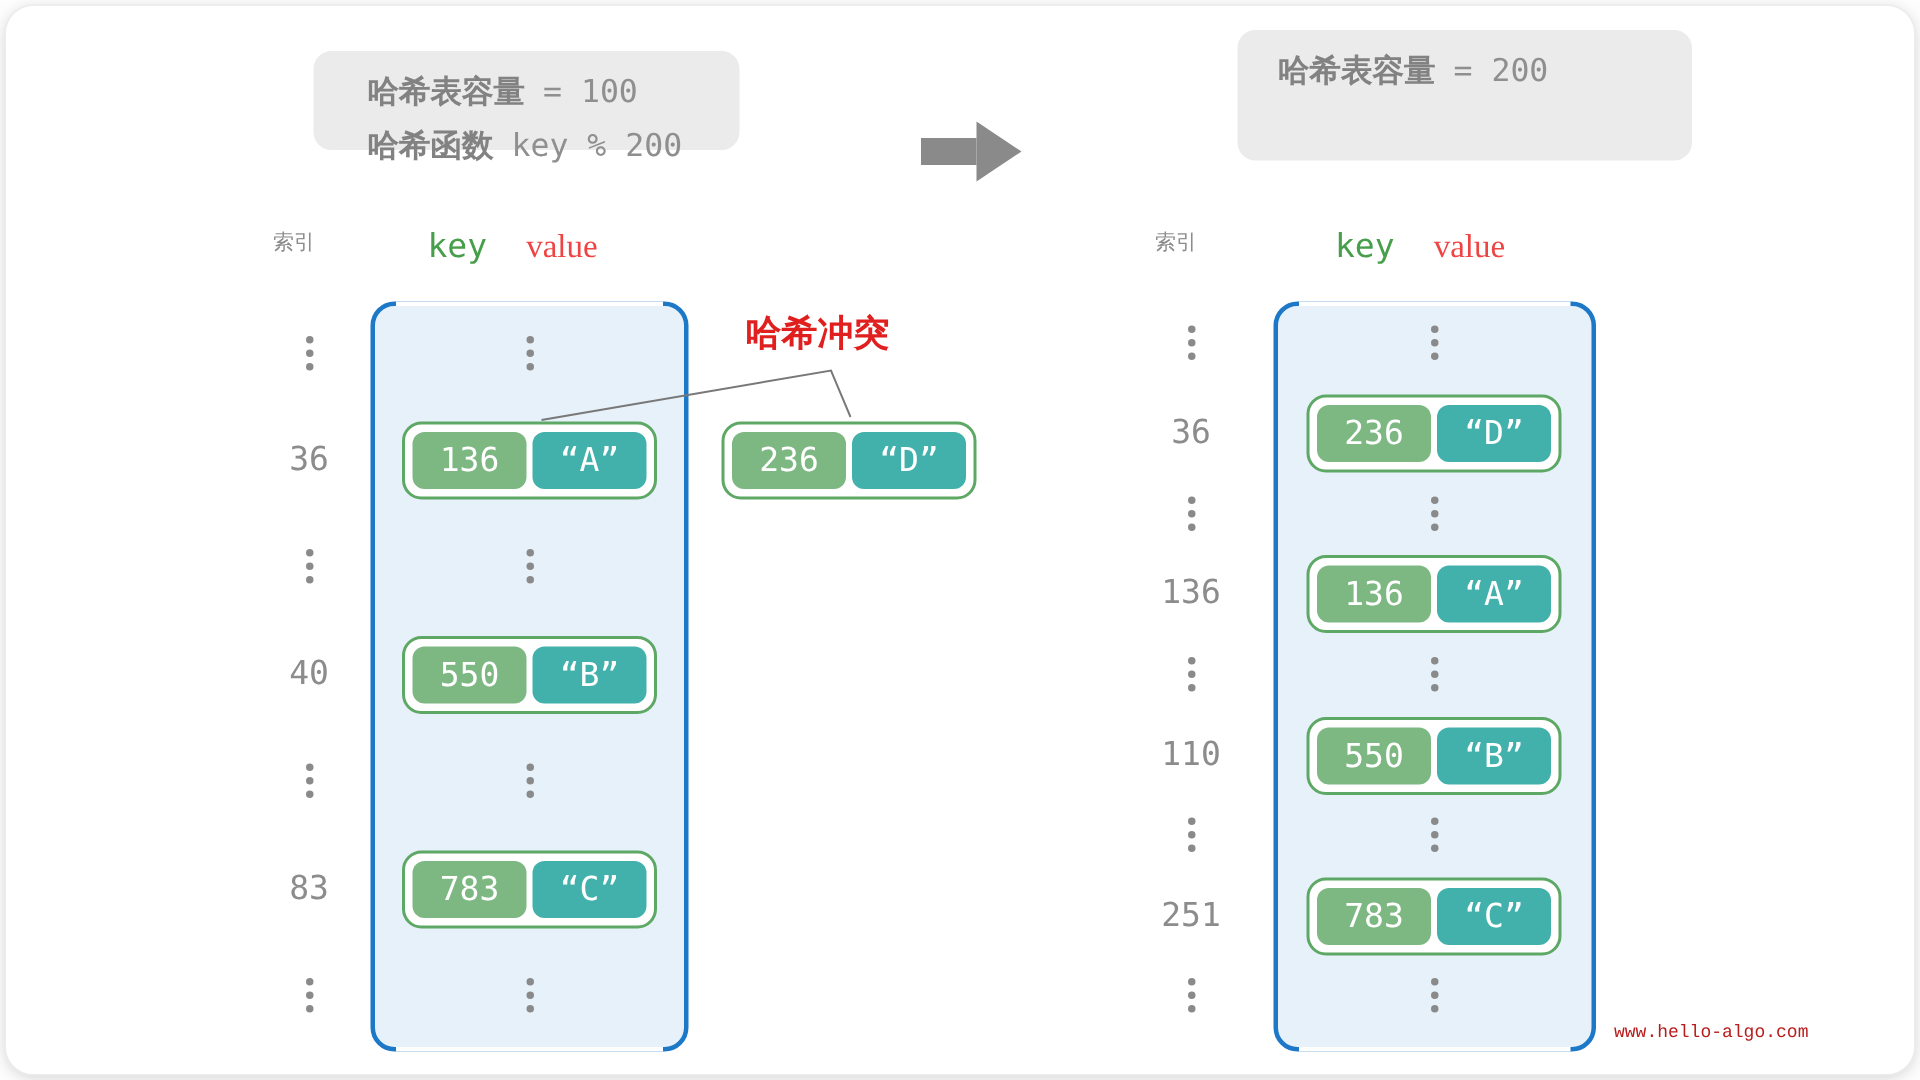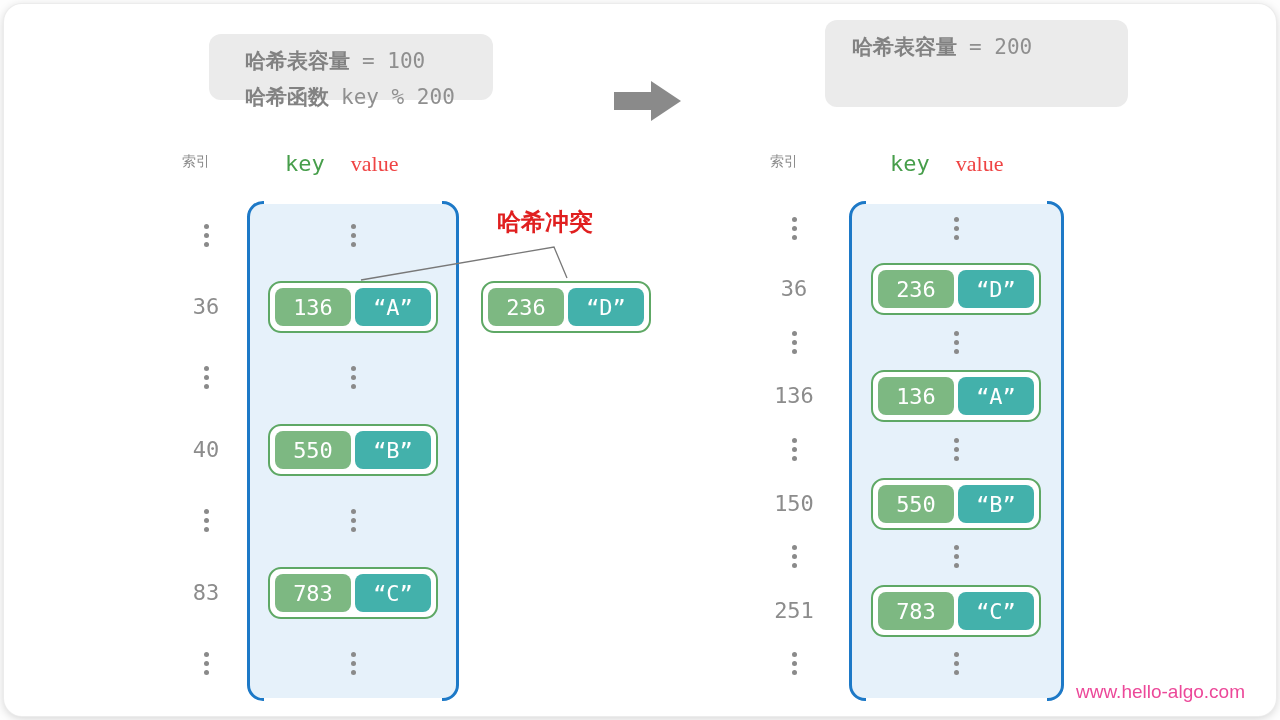--- a/index.html
+++ b/index.html
@@ -44,21 +44,21 @@
   .cell.key{background:#7db882;}
   .cell.val{background:#43b1ab;}
 
   .idx{width:60px;text-align:center;font-family:"DejaVu Sans Mono","Liberation Mono",monospace;font-size:22px;color:#8c8c8c;line-height:30px;height:30px;}
 
   .vdots{width:20px;display:flex;flex-direction:column;align-items:center;gap:4px;}
   .vdots i{width:5px;height:5px;border-radius:50%;background:#8a8a8a;}
 
   .collision{font-size:24px;font-weight:bold;color:#e01f1f;white-space:nowrap;}
   .overlay{position:absolute;left:0;top:0;pointer-events:none;}
-  .watermark{font-family:Liberation Sans, sans-serif;font-size:19px;color:#ec4899;white-space:nowrap;}
+  .watermark{font-family:Liberation Mono, monospace;font-size:12px;color:#b91c1c;white-space:nowrap;}
 </style>
 </head>
 <body>
 
 <div class="canvas">
 
   <div class="abs capbox" style="left:205px;top:30px;width:284px;height:66px;padding-left:36px;">
     <div class="capline">
       <span class="zh">哈希表容量</span><span class="code">= 100</span>
     </div>
@@ -201,21 +201,21 @@
       <i></i>
       <i></i>
       <i></i>
     </div>
   <div class="abs vdots" style="left:942px;top:434px;">
       <i></i>
       <i></i>
       <i></i>
     </div>
 
-  <div class="abs idx" style="left:760px;top:485px;">150</div>
+  <div class="abs idx" style="left:760px;top:485px;">110</div>
   <div class="abs pair" style="left:867px;top:474px;">
     <div class="cell key">550</div>
     <div class="cell val">“B”</div>
   </div>
 
   <div class="abs vdots" style="left:780px;top:541px;">
       <i></i>
       <i></i>
       <i></i>
     </div>

